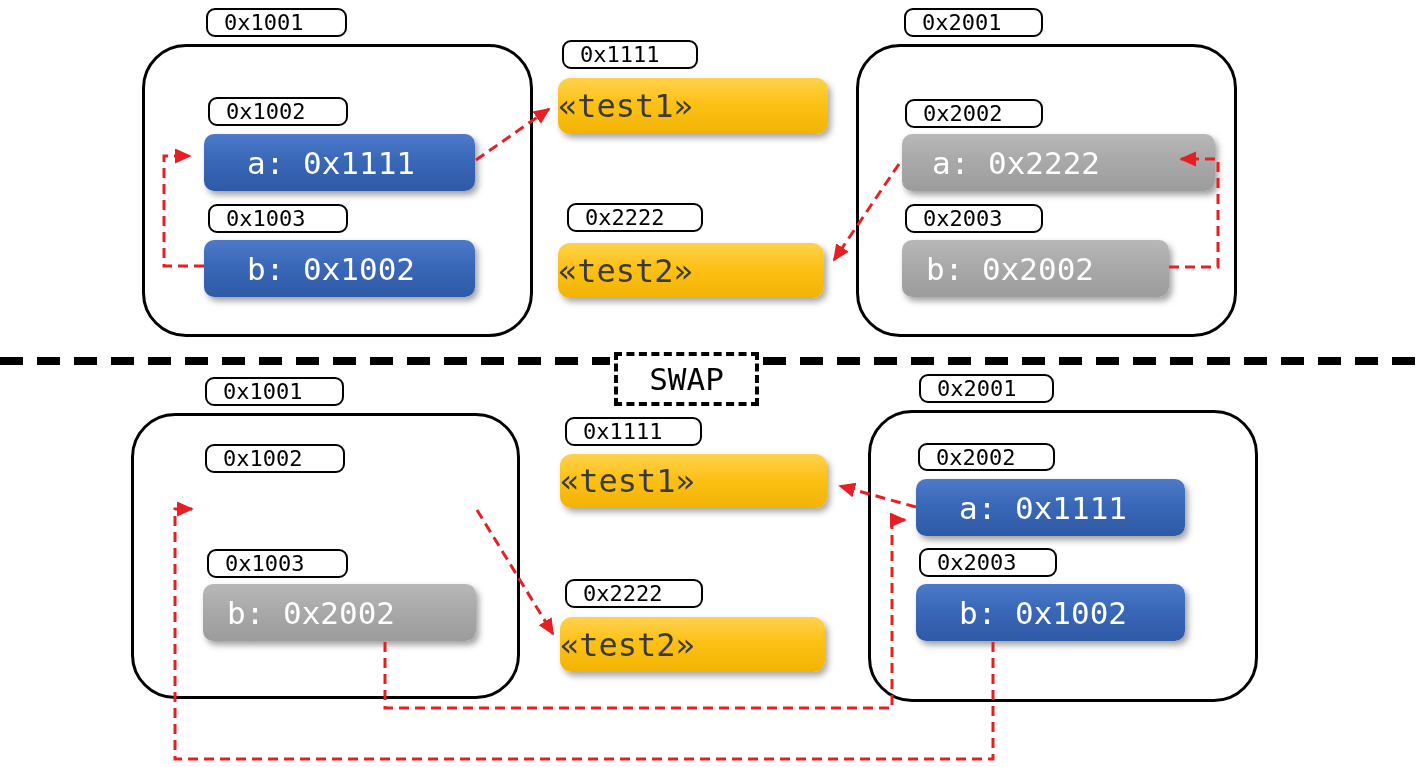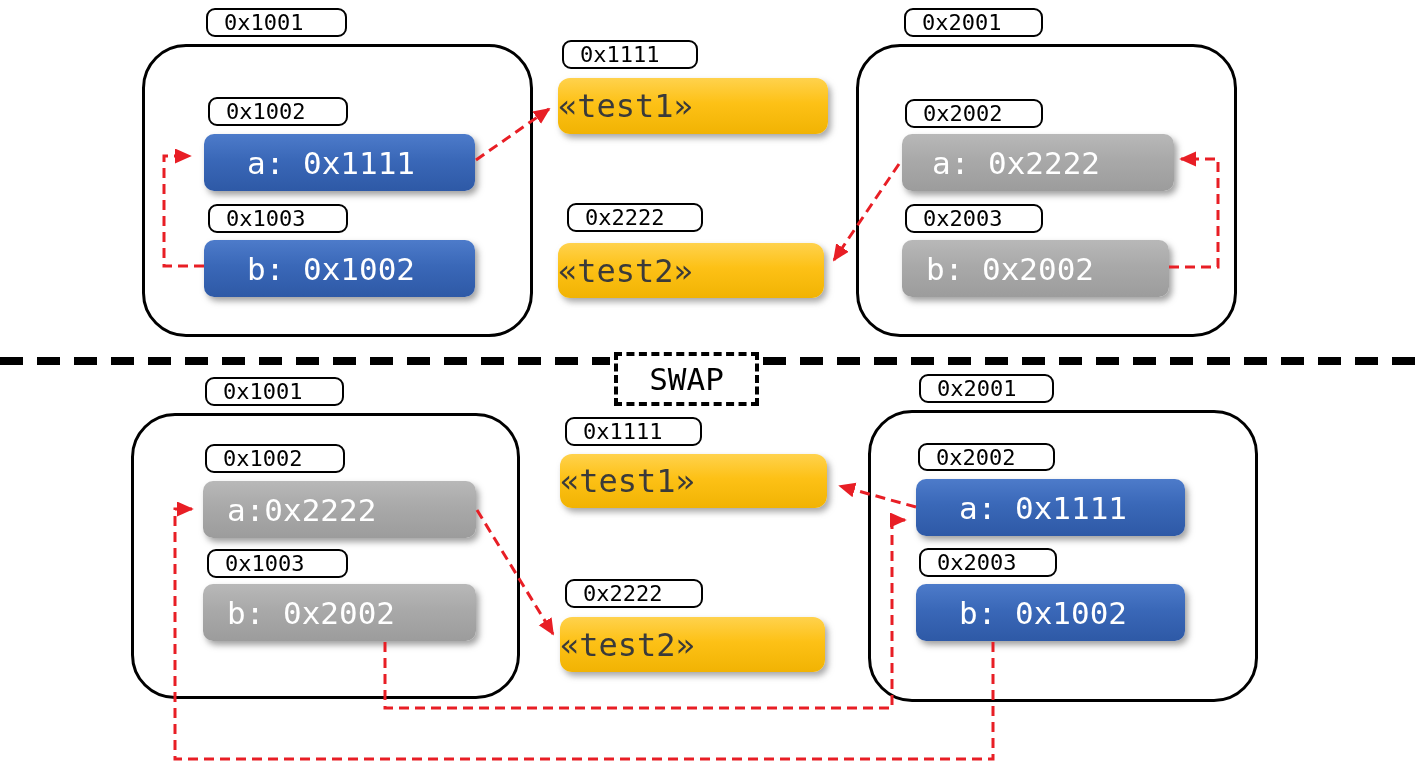--- a/index.html
+++ b/index.html
@@ -49,30 +49,29 @@
   <div class="slot blue" style="left:204px;top:240px;width:271px;height:57px;">b: 0x1002</div>
 
   <div class="chip" style="left:562px;top:40px;width:136px;height:29px;">0x1111</div>
   <div class="heapbox" style="left:558px;top:78px;width:270px;height:56px;">«test1»</div>
   <div class="chip" style="left:567px;top:203px;width:136px;height:29px;">0x2222</div>
   <div class="heapbox" style="left:558px;top:243px;width:266px;height:55px;">«test2»</div>
 
   <div class="frame" style="left:856px;top:44px;width:381px;height:293px;"></div>
   <div class="chip" style="left:904px;top:8px;width:139px;height:29px;">0x2001</div>
   <div class="chip" style="left:905px;top:99px;width:138px;height:29px;">0x2002</div>
-  <div class="slot gray" style="left:902px;top:134px;width:272px;height:57px;padding-left:30px;">a: 0x2222</div>
+  <div class="slot gray" style="left:902px;top:134px;width:313px;height:57px;padding-left:30px;">a: 0x2222</div>
   <div class="chip" style="left:905px;top:204px;width:138px;height:29px;">0x2003</div>
   <div class="slot gray" style="left:902px;top:240px;width:267px;height:57px;">b: 0x2002</div>
 
   <div class="swapbox" style="left:614px;top:352px;width:145px;height:54px;">SWAP</div>
 
   <div class="frame" style="left:131px;top:413px;width:389px;height:286px;"></div>
   <div class="chip" style="left:205px;top:377px;width:139px;height:29px;">0x1001</div>
   <div class="chip" style="left:205px;top:444px;width:140px;height:29px;">0x1002</div>
-  <div class="slot gray" style="left:203px;top:481px;width:273px;height:57px;">a:0x2222</div>
   <div class="chip" style="left:207px;top:549px;width:141px;height:29px;">0x1003</div>
   <div class="slot gray" style="left:203px;top:584px;width:273px;height:57px;">b: 0x2002</div>
 
   <div class="chip" style="left:565px;top:417px;width:137px;height:29px;">0x1111</div>
   <div class="heapbox" style="left:560px;top:454px;width:267px;height:54px;">«test1»</div>
   <div class="chip" style="left:565px;top:579px;width:138px;height:29px;">0x2222</div>
   <div class="heapbox" style="left:560px;top:617px;width:265px;height:55px;">«test2»</div>
 
   <div class="frame" style="left:868px;top:410px;width:390px;height:292px;"></div>
   <div class="chip" style="left:919px;top:374px;width:135px;height:29px;">0x2001</div>

